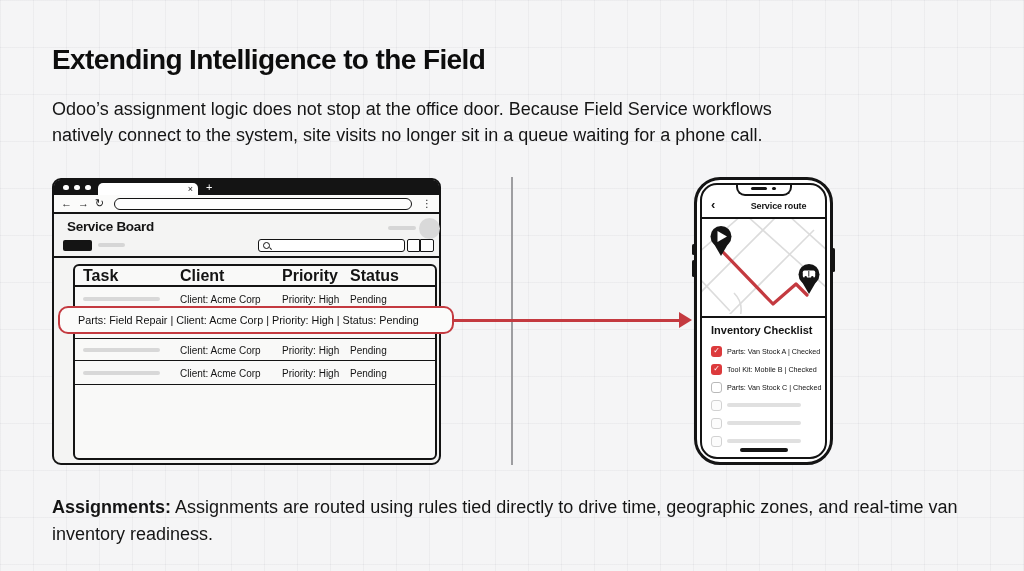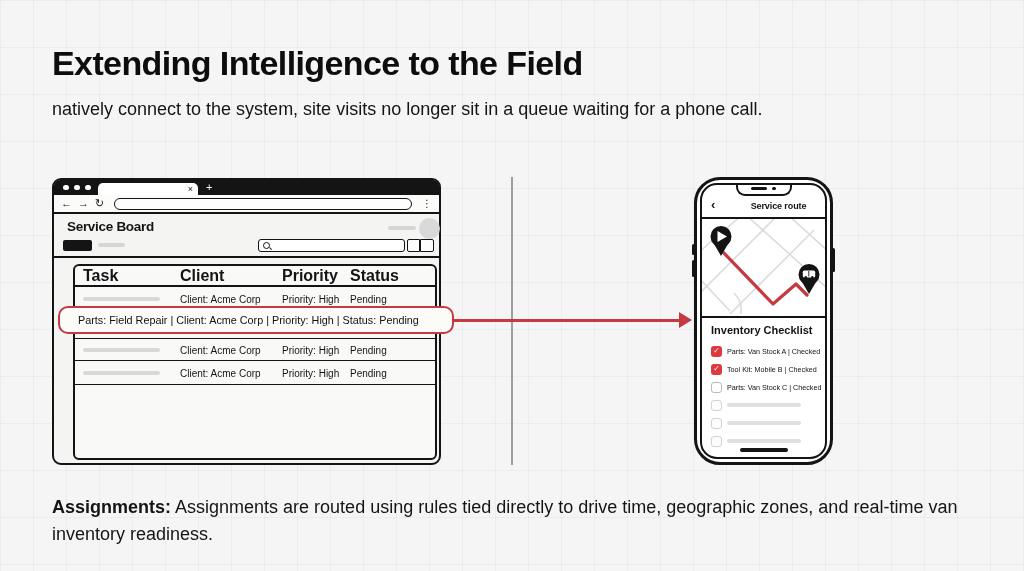--- a/index.html
+++ b/index.html
@@ -6,21 +6,21 @@
   .canvas{
     position:relative;width:1024px;height:571px;overflow:hidden;
     font-family:"Liberation Sans","DejaVu Sans",sans-serif;color:#141414;
     background-color:#f5f5f6;
     background-image:
       linear-gradient(to right, rgba(70,70,100,0.05) 1px, transparent 1px),
       linear-gradient(to bottom, rgba(70,70,100,0.05) 1px, transparent 1px);
     background-size:33px 47px;
   }
   
-  .page-title{position:absolute;left:52px;top:44px;font-size:34px;font-weight:800;letter-spacing:-0.6px;color:#0d0d0d;margin:0;}
+  .page-title{position:absolute;left:52px;top:44px;font-size:28px;font-weight:800;letter-spacing:-0.6px;color:#0d0d0d;margin:0;}
   .intro{position:absolute;left:52px;top:97px;font-size:18px;line-height:25.5px;color:#151515;}
   .capabilities{position:absolute;left:52px;top:494px;width:920px;font-size:18px;line-height:27px;color:#151515;}
   .capabilities b{font-weight:700;}
   
   .bwin{position:absolute;left:52px;top:178px;width:389px;height:287px;border:2px solid #141414;border-radius:9px;background:#f4f4f3;box-sizing:border-box;}
   .titlebar{position:relative;height:15px;background:#141414;border-radius:6px 6px 0 0;}
   .dots{position:absolute;left:9px;top:4.5px;display:flex;gap:5.5px;}
   .dot{width:5.5px;height:5.5px;border-radius:50%;background:#fff;}
   .btab{position:absolute;left:44px;top:2.5px;width:100px;height:12.5px;background:#fff;border-radius:5px 5px 0 0;}
   .btab .x{position:absolute;right:5px;top:0;font-size:9px;line-height:12px;color:#141414;}
@@ -84,20 +84,21 @@
   .chk-ph{width:74px;height:3.5px;background:#e0e0e0;border-radius:2px;}
   .homebar{position:absolute;left:50%;transform:translateX(-50%);bottom:5px;width:48px;height:4px;background:#141414;border-radius:2px;}
 </style>
 </head>
 <body>
 
 <div class="canvas">
 
   <h1 class="page-title">Extending Intelligence to the Field</h1>
   <div class="intro">
+    <div>Odoo’s assignment logic does not stop at the office door. Because Field Service workflows</div>
     <div>natively connect to the system, site visits no longer sit in a queue waiting for a phone call.</div>
   </div>
 
   <div class="bwin">
     <div class="titlebar">
       <div class="dots">
         <span class="dot"></span>
         <span class="dot"></span>
         <span class="dot"></span>
       </div>

